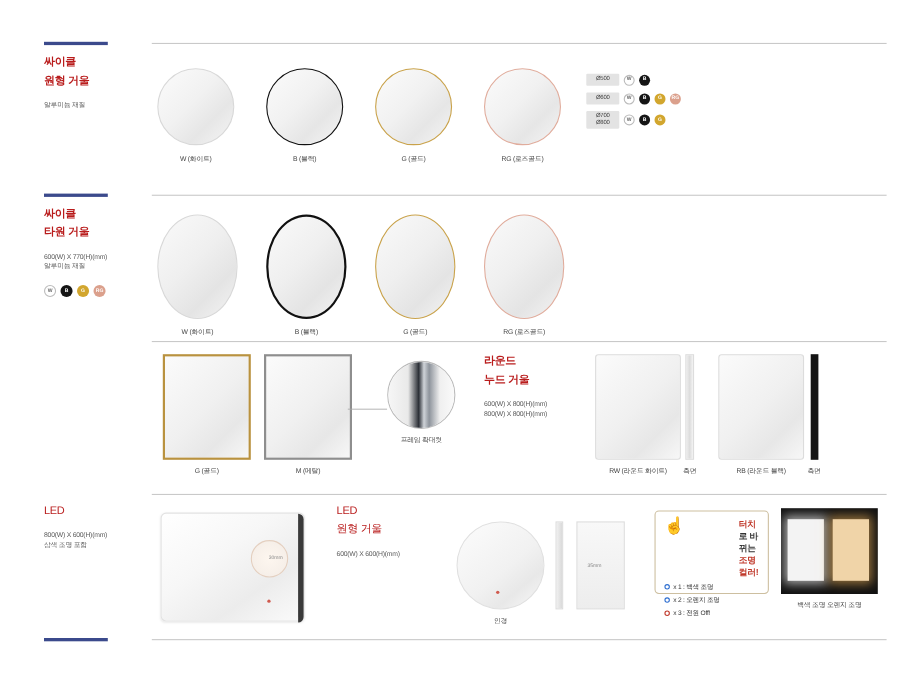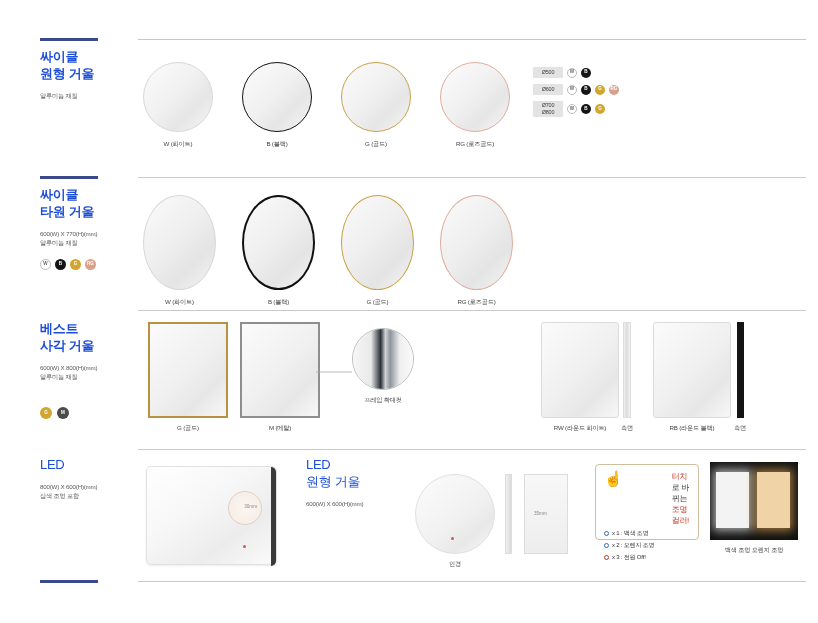--- a/index.html
+++ b/index.html
@@ -8,23 +8,23 @@
     width: 818px; height: 623px;
     background: #ffffff;
     font-family: "Liberation Sans", sans-serif;
     color: #333;
     overflow: hidden;
   }
   .page { position: relative; width:818px; height:623px; padding: 0; }
   .label-col { width: 105px; flex: 0 0 105px; padding-left: 40px; }
 
   .sec-title {
-    font-size: 13px;
+    font-size: 10px;
     font-weight: bold;
-    color: #1d4ed8;
+    color: #b91c1c;
     line-height: 17px;
     letter-spacing: -0.3px;
   }
   .sec-sub {
     font-size: 6.2px;
     color: #5a5a5a;
     line-height: 9px;
     margin-top: 9px;
     letter-spacing: -0.2px;
   }
@@ -79,21 +79,21 @@
 
   .spec-row { display:flex; align-items:center; gap:4px; margin-bottom:6px; }
 
   
   .led-box {
     border:1px solid #cdbfa0;
     border-radius:4px;
     background:#ffffff;
     padding:6px 8px;
   }
-  .led-title { font-size:8px; color:#c0392b; font-weight:normal; letter-spacing:-0.3px;padding-left:45px;}
+  .led-title { font-size:8px; color:#c0392b; font-weight:bold; letter-spacing:-0.3px;padding-left:45px;}
   .led-title .blk { color:#333; }
   .led-item { font-size:6px; color:#333; display:flex; align-items:center; gap:3px; margin-top:3px; letter-spacing:-0.2px;}
   .ring { width:5px; height:5px; border-radius:50%; border:1.3px solid #2f6fd0; }
   .ring.red { border-color:#c0392b; }
 </style>
 </head>
 <body>
 
 <div class="page">
 
@@ -173,50 +173,46 @@
     <div class="oval-mirror" style="width:73px;height:95px;border:1.6px solid #c9a24a;"></div>
     <div class="caption" style="margin-top:8px;">G (골드)</div>
   </div>
   <div style="position:absolute; left:440px; top:195px; width:73px;">
     <div class="oval-mirror" style="width:73px;height:95px;border:1.6px solid #e0ac9c;"></div>
     <div class="caption" style="margin-top:8px;">RG (로즈골드)</div>
   </div>
 
   <div class="hline" style="top:310px;"></div>
 
-  <div class="label-col" style="position:absolute; left:0; top:320px;">
-    <div class="sec-title">베스트</div>
-    <div class="sec-title">사각 거울</div>
-    <div class="sec-sub">600(W) X 800(H)(mm)</div>
-    <div class="sec-sub" style="margin-top:0;">알루미늄 재질</div>
-    <div style="margin-top:26px; display:flex; gap:5px;">
-      <span class="dot dot-g" style="width:12px;height:12px;">G</span>
-      <span class="dot" style="width:12px;height:12px;background:#4a4a4a;color:#fff;">M</span>
-    </div>
-  </div>
 
   <div style="position:absolute; left:148px; top:322px; width:80px;">
     <div class="rect-mirror" style="width:80px;height:96px;border:2px solid #b9923f;"></div>
     <div class="caption" style="margin-top:6px;">G (골드)</div>
   </div>
   <div style="position:absolute; left:240px; top:322px; width:80px;">
     <div class="rect-mirror" style="width:80px;height:96px;border:2px solid #8e8e8e;"></div>
     <div class="caption" style="margin-top:6px;">M (메탈)</div>
   </div>
 
   <svg style="position:absolute; left:316px; top:370px;" width="36" height="4">
     <line x1="0" y1="2" x2="36" y2="2" stroke="#aaa" stroke-width="0.8"></line>
   </svg>
   <div style="position:absolute; left:352px; top:328px;">
     <div style="width:62px;height:62px;border-radius:50%;border:1px solid #bbb;overflow:hidden;background:#f2f2f2;">
       <div style="width:100%;height:100%;background:linear-gradient(90deg,#f6f6f6 0%,#e9e9e9 30%,#2b2f36 46%,#cfd3d8 54%,#8e949c 62%,#efefef 78%,#fafafa 100%);"></div>
     </div>
     <div class="caption" style="margin-top:6px;width:62px;">프레임 확대컷</div>
   </div>
 
+  <div style="position:absolute; left:440px; top:320px; width:95px;">
+    <div class="sec-title">라운드</div>
+    <div class="sec-title">누드 거울</div>
+    <div class="sec-sub">600(W) X 800(H)(mm)</div>
+    <div class="sec-sub" style="margin-top:0;">800(W) X 800(H)(mm)</div>
+  </div>
 
   <div style="position:absolute; left:541px; top:322px;">
     <div class="rect-mirror" style="width:78px;height:96px;border:0.6px solid #dcdcdc;border-radius:3px;"></div>
     <div class="caption" style="margin-top:6px;width:78px;">RW (라운드 화이트)</div>
   </div>
   <div style="position:absolute; left:623px; top:322px;">
     <div style="width:8px;height:96px;background:linear-gradient(90deg,#eee,#dcdcdc,#f4f4f4);border:0.6px solid #ddd;"></div>
     <div class="caption" style="margin-top:6px;width:22px;margin-left:-7px;">측면</div>
   </div>
 

